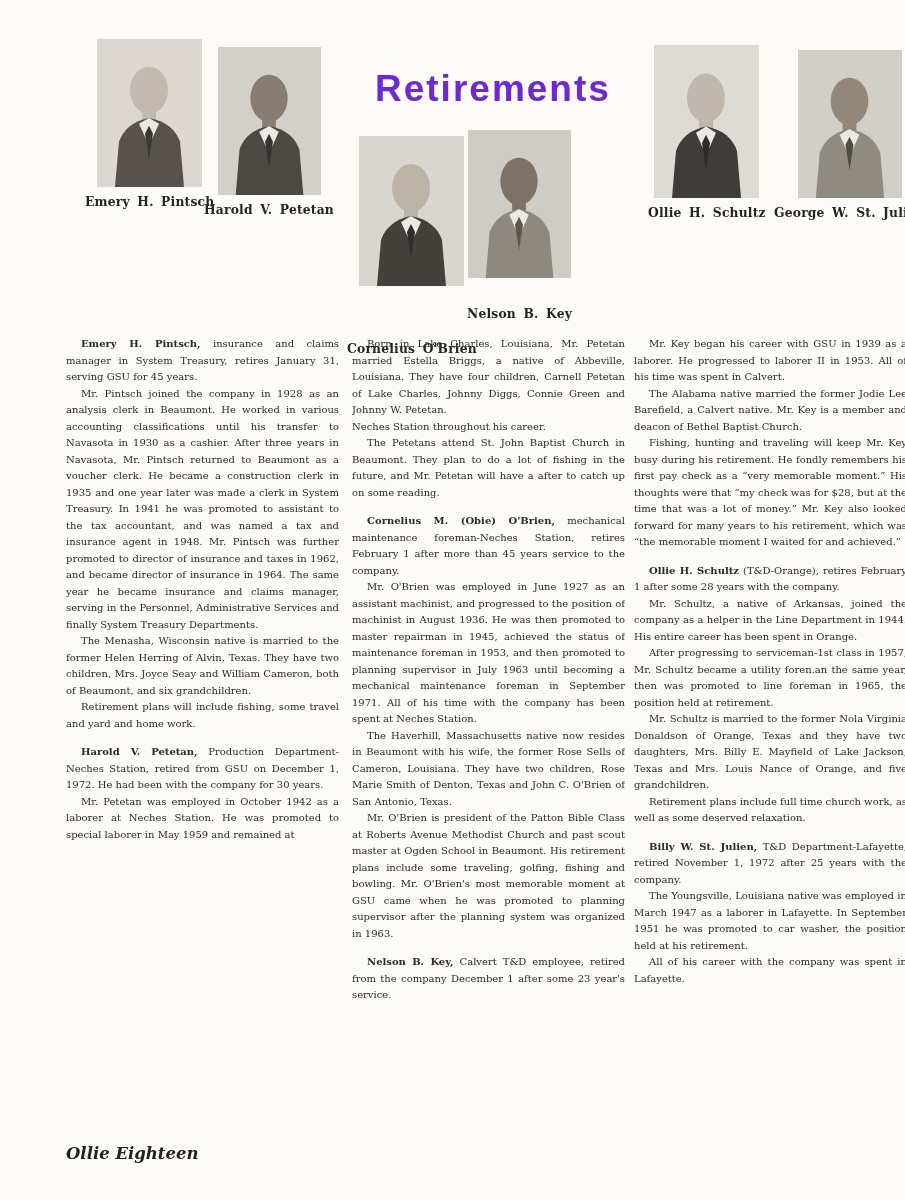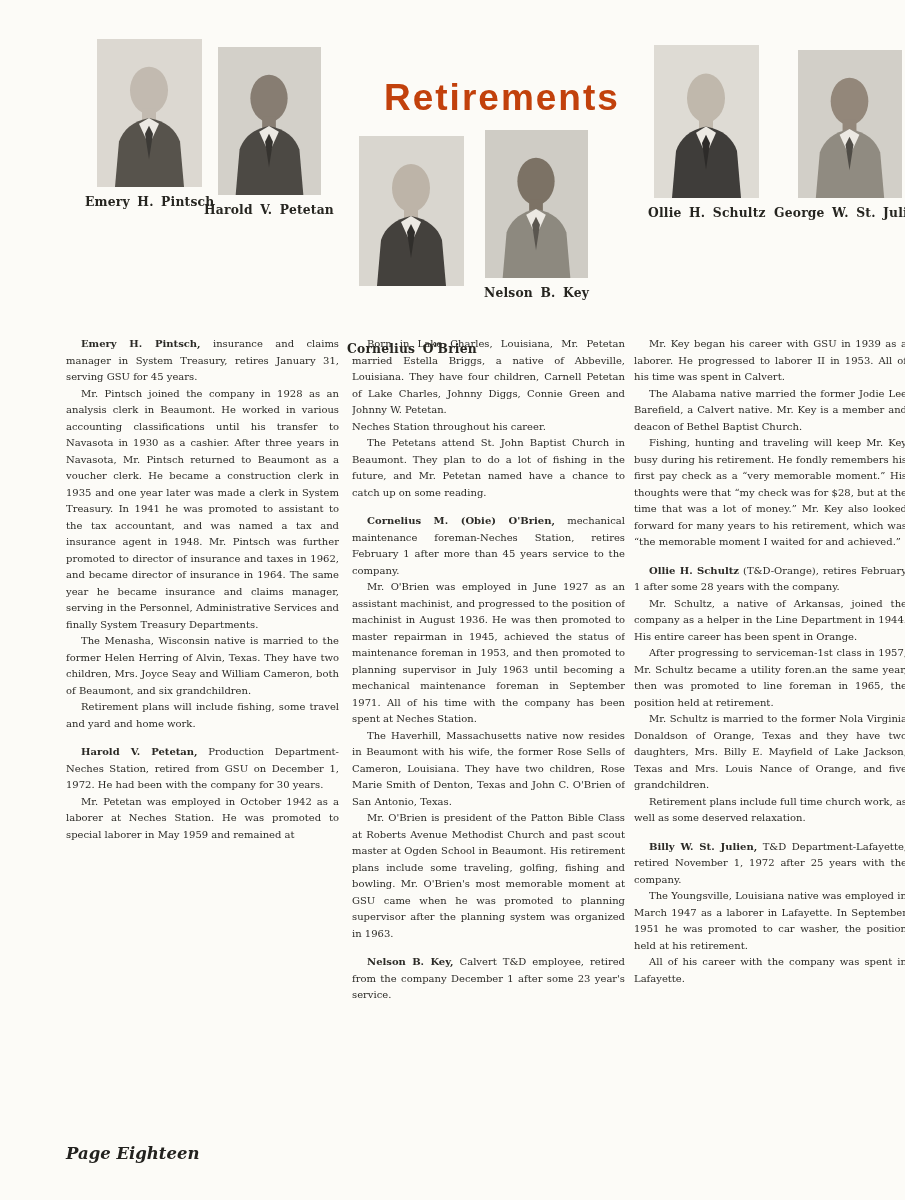--- a/index.html
+++ b/index.html
@@ -9,45 +9,45 @@
     margin: 0 auto;
     background: #fcfbf7;
     overflow: hidden;
     font-family: "DejaVu Serif", serif;
     color: #2b2a26;
   }
 
   
   .page-title {
     position: absolute; left: 371px; top: 64px;
-    margin: 13px;
+    margin: 4px;
     font-family: "Liberation Sans", sans-serif;
     font-weight: 700;
     font-size: 37px;
     letter-spacing: 2px;
-    color: #c2410c;
+    color: #6d28d9;
     white-space: nowrap;
   }
 
   figure.portrait-fig {
     position: absolute; margin: 0;
     display: flex; flex-direction: column; align-items: center;
   }
   figure.portrait-fig svg { display: block; }
   figure.portrait-fig figcaption {
     margin-top: 7px;
     font-size: 12.3px; font-weight: 700;
     letter-spacing: 0.2px; word-spacing: 3px;
     color: #262520; white-space: nowrap;
   }
 
   .fig-1 { left:  85px; top: 39px; }  .fig-1 svg { width:105px; height:148px; }
   .fig-2 { left: 204px; top: 47px; }  .fig-2 svg { width:103px; height:148px; }
   .fig-3 { left: 347px; top:136px;gap:48px; }  .fig-3 svg { width:105px; height:150px; }
-  .fig-4 { left: 484px; top:130px; }  .fig-4 svg { width:103px; height:148px; }
+  .fig-4 { left: 467px; top:130px;gap:21px; }  .fig-4 svg { width:103px; height:148px; }
   .fig-5 { left: 648px; top: 45px; }  .fig-5 svg { width:105px; height:153px; }
   .fig-6 { left: 774px; top: 50px; }  .fig-6 svg { width:104px; height:148px; }
 
   
   .fig-1 .ph-bg{fill:#dcd8d1}.fig-1 .ph-head,.fig-1 .ph-neck{fill:#c2bab0}.fig-1 .ph-suit{fill:#57534c}.fig-1 .ph-tie{fill:#3c3a36}
   .fig-2 .ph-bg{fill:#d3d0c9}.fig-2 .ph-head,.fig-2 .ph-neck{fill:#877d72}.fig-2 .ph-suit{fill:#4c4944}.fig-2 .ph-tie{fill:#35332f}
   .fig-3 .ph-bg{fill:#d9d6cf}.fig-3 .ph-head,.fig-3 .ph-neck{fill:#bdb4a8}.fig-3 .ph-suit{fill:#44413d}.fig-3 .ph-tie{fill:#302e2b}
   .fig-4 .ph-bg{fill:#cfccc5}.fig-4 .ph-head,.fig-4 .ph-neck{fill:#7c7265}.fig-4 .ph-suit{fill:#8d897f}.fig-4 .ph-tie{fill:#5a564f}
   .fig-5 .ph-bg{fill:#dedbd4}.fig-5 .ph-head,.fig-5 .ph-neck{fill:#c0b8ac}.fig-5 .ph-suit{fill:#3f3d3a}.fig-5 .ph-tie{fill:#2d2b29}
   .fig-6 .ph-bg{fill:#d2cfc8}.fig-6 .ph-head,.fig-6 .ph-neck{fill:#93877a}.fig-6 .ph-suit{fill:#908b81}.fig-6 .ph-tie{fill:#4f4c46}
@@ -161,36 +161,36 @@
       <p class="para"><strong>Emery H. Pintsch,</strong> insurance and claims manager in System Treasury, retires January 31, serving GSU for 45 years.</p>
       <p class="para">Mr. Pintsch joined the company in 1928 as an analysis clerk in Beaumont. He worked in various accounting classifications until his transfer to Navasota in 1930 as a cashier. After three years in Navasota, Mr. Pintsch returned to Beaumont as a voucher clerk. He became a construction clerk in 1935 and one year later was made a clerk in System Treasury. In 1941 he was promoted to assistant to the tax accountant, and was named a tax and insurance agent in 1948. Mr. Pintsch was further promoted to director of insurance and taxes in 1962, and became director of insurance in 1964. The same year he became insurance and claims manager, serving in the Personnel, Administrative Services and finally System Treasury Departments.</p>
       <p class="para">The Menasha, Wisconsin native is married to the former Helen Herring of Alvin, Texas. They have two children, Mrs. Joyce Seay and William Cameron, both of Beaumont, and six grandchildren.</p>
       <p class="para">Retirement plans will include fishing, some travel and yard and home work.</p>
       <p class="para entry"><strong>Harold V. Petetan,</strong> Production Department-Neches Station, retired from GSU on December 1, 1972. He had been with the company for 30 years.</p>
       <p class="para">Mr. Petetan was employed in October 1942 as a laborer at Neches Station. He was promoted to special laborer in May 1959 and remained at</p>
     </div>
   <div class="column col-2">
       <p class="para">Born in Lake Charles, Louisiana, Mr. Petetan married Estella Briggs, a native of Abbeville, Louisiana. They have four children, Carnell Petetan of Lake Charles, Johnny Diggs, Connie Green and Johnny W. Petetan.</p>
       <p class="para no-indent">Neches Station throughout his career.</p>
-      <p class="para">The Petetans attend St. John Baptist Church in Beaumont. They plan to do a lot of fishing in the future, and Mr. Petetan named have a chance to catch up on some reading.</p>
+      <p class="para">The Petetans attend St. John Baptist Church in Beaumont. They plan to do a lot of fishing in the future, and Mr. Petetan will have a after to catch up on some reading.</p>
       <p class="para entry"><strong>Cornelius M. (Obie) O'Brien,</strong> mechanical maintenance foreman-Neches Station, retires February 1 after more than 45 years service to the company.</p>
       <p class="para">Mr. O'Brien was employed in June 1927 as an assistant machinist, and progressed to the position of machinist in August 1936. He was then promoted to master repairman in 1945, achieved the status of maintenance foreman in 1953, and then promoted to planning supervisor in July 1963 until becoming a mechanical maintenance foreman in September 1971. All of his time with the company has been spent at Neches Station.</p>
       <p class="para">The Haverhill, Massachusetts native now resides in Beaumont with his wife, the former Rose Sells of Cameron, Louisiana. They have two children, Rose Marie Smith of Denton, Texas and John C. O'Brien of San Antonio, Texas.</p>
       <p class="para">Mr. O'Brien is president of the Patton Bible Class at Roberts Avenue Methodist Church and past scout master at Ogden School in Beaumont. His retirement plans include some traveling, golfing, fishing and bowling. Mr. O'Brien's most memorable moment at GSU came when he was promoted to planning supervisor after the planning system was organized in 1963.</p>
       <p class="para entry"><strong>Nelson B. Key,</strong> Calvert T&amp;D employee, retired from the company December 1 after some 23 year's service.</p>
     </div>
   <div class="column col-3">
       <p class="para">Mr. Key began his career with GSU in 1939 as a laborer. He progressed to laborer II in 1953. All of his time was spent in Calvert.</p>
       <p class="para">The Alabama native married the former Jodie Lee Barefield, a Calvert native. Mr. Key is a member and deacon of Bethel Baptist Church.</p>
       <p class="para">Fishing, hunting and traveling will keep Mr. Key busy during his retirement. He fondly remembers his first pay check as a “very memorable moment.” His thoughts were that “my check was for $28, but at the time that was a lot of money.” Mr. Key also looked forward for many years to his retirement, which was “the memorable moment I waited for and achieved.”</p>
       <p class="para entry"><strong>Ollie H. Schultz</strong> (T&amp;D-Orange), retires February 1 after some 28 years with the company.</p>
       <p class="para">Mr. Schultz, a native of Arkansas, joined the company as a helper in the Line Department in 1944. His entire career has been spent in Orange.</p>
       <p class="para">After progressing to serviceman-1st class in 1957, Mr. Schultz became a utility foren.an the same year, then was promoted to line foreman in 1965, the position held at retirement.</p>
       <p class="para">Mr. Schultz is married to the former Nola Virginia Donaldson of Orange, Texas and they have two daughters, Mrs. Billy E. Mayfield of Lake Jackson, Texas and Mrs. Louis Nance of Orange, and five grandchildren.</p>
       <p class="para">Retirement plans include full time church work, as well as some deserved relaxation.</p>
       <p class="para entry"><strong>Billy W. St. Julien,</strong> T&amp;D Department-Lafayette, retired November 1, 1972 after 25 years with the company.</p>
       <p class="para">The Youngsville, Louisiana native was employed in March 1947 as a laborer in Lafayette. In September 1951 he was promoted to car washer, the position held at his retirement.</p>
       <p class="para">All of his career with the company was spent in Lafayette.</p>
     </div>
 
-  <div class="page-number">Page Eighteen</div>
+  <div class="page-number">Ollie Eighteen</div>
 
 </div>
 
 </body></html>

